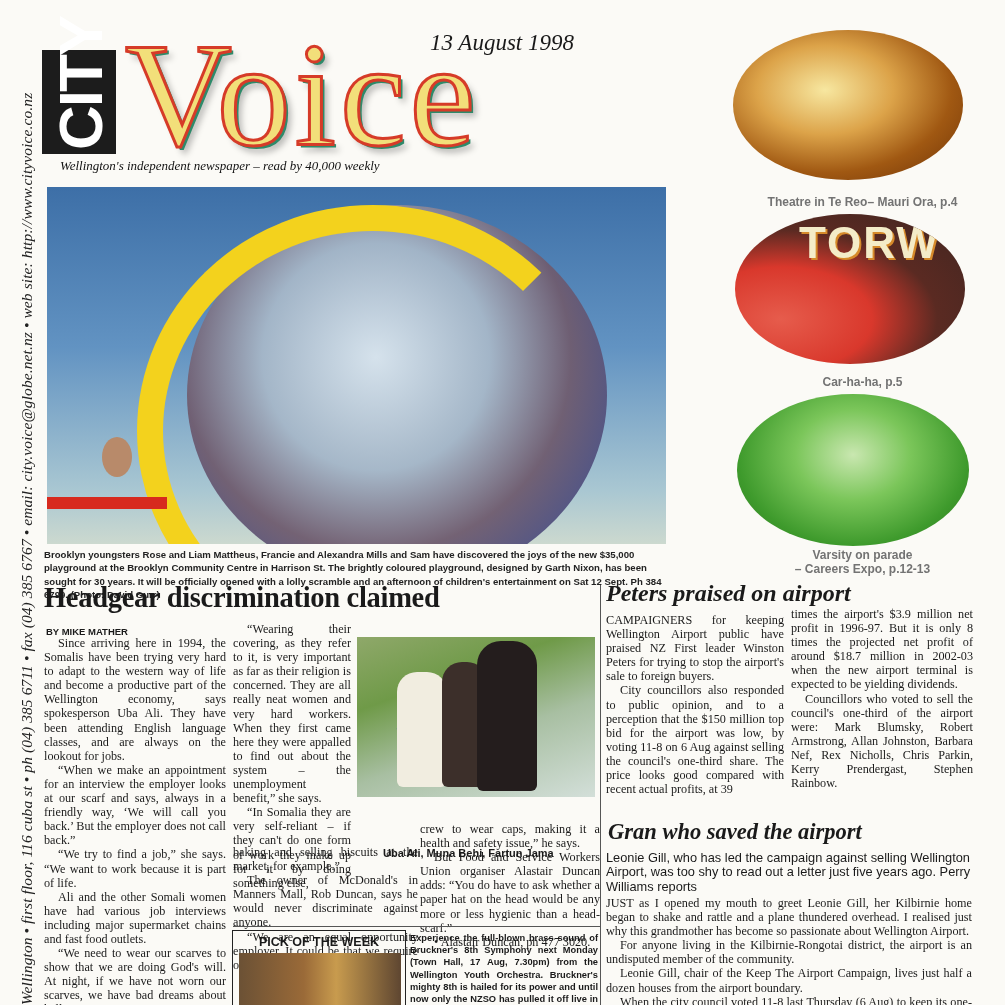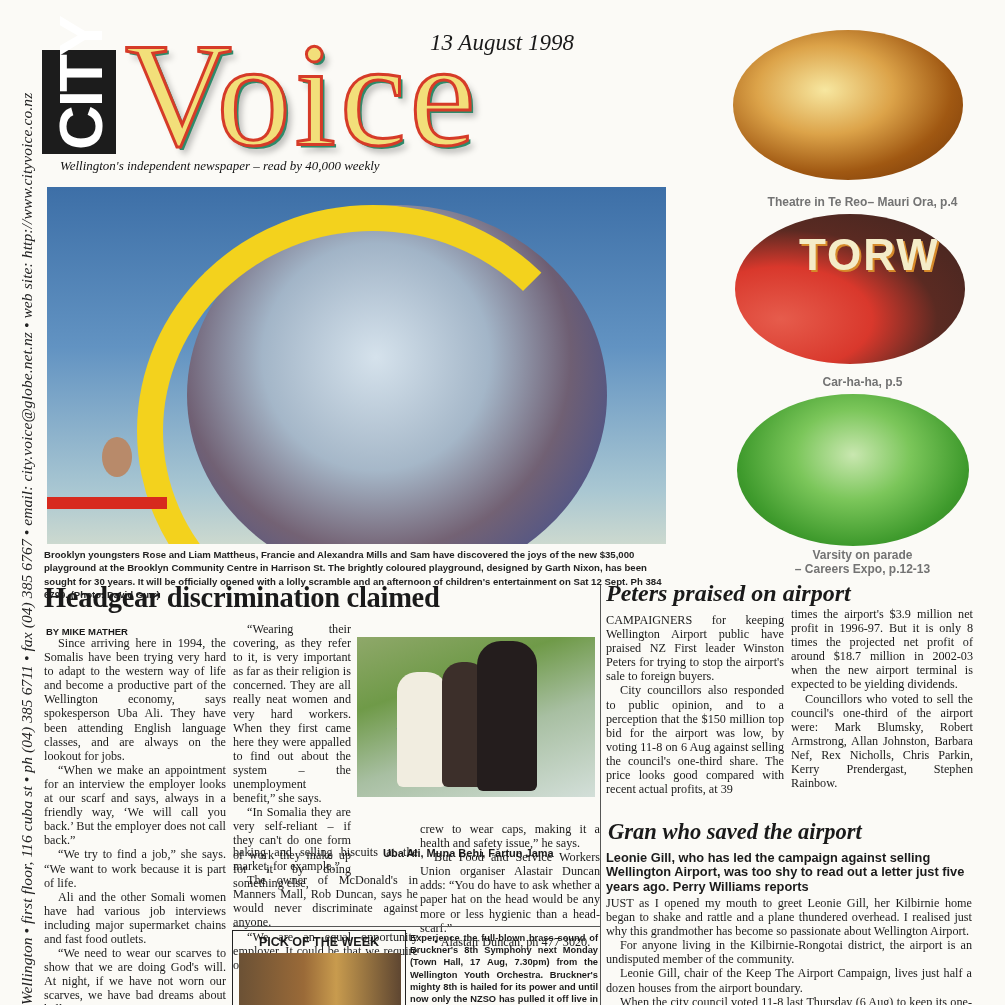--- a/index.html
+++ b/index.html
@@ -18,21 +18,21 @@
   .main-photo{left:47px;top:187px;width:619px;height:357px;background:linear-gradient(180deg,#3d6fa7 0%,#6293c2 45%,#a9c7d2 85%,#ccd9cf 100%);overflow:hidden;}
   .yellow-ring{position:absolute;left:90px;top:18px;width:420px;height:400px;border-radius:50%;border:26px solid #f3d21d;border-right-color:transparent;border-bottom-color:#f5c52a;}
   .bubble{position:absolute;left:140px;top:18px;width:420px;height:380px;border-radius:50%;background:radial-gradient(circle at 45% 40%,#dbe6ee 0%,#a6b7c8 35%,#6f5c6f 60%,#3e4a8a 85%);opacity:0.95;}
   .child-bl{position:absolute;left:55px;top:250px;width:30px;height:40px;border-radius:50%;background:#b88a6a;}
   .red-bar{position:absolute;left:0;top:310px;width:120px;height:12px;background:#d72a1e;}
   .caption{left:44px;top:548px;width:624px;font-family:"Liberation Sans",sans-serif;font-weight:bold;font-size:9.6px;line-height:13.3px;color:#222;}
   
   .oval{border-radius:50%;overflow:hidden;}
   .oval-1{left:733px;top:30px;width:230px;height:150px;background:radial-gradient(ellipse at 40% 40%,#f7e7a0 0%,#dca349 35%,#a05812 65%,#6a3006 100%);}
   .oval-2{left:735px;top:214px;width:230px;height:150px;background:radial-gradient(ellipse at 20% 70%,#e65c4c 0%,#d9382c 35%,#5a2a22 60%,#3e2520 100%);}
-  .oval-2 .torw{position:absolute;left:64px;top:16px;font-family:"Liberation Sans",sans-serif;font-weight:bold;font-size:44px;color:#f4ecc8;letter-spacing:2px;text-shadow:2px 2px 0 #d68a2a;}
+  .oval-2 .torw{position:absolute;left:64px;top:4px;font-family:"Liberation Sans",sans-serif;font-weight:bold;font-size:44px;color:#f4ecc8;letter-spacing:2px;text-shadow:2px 2px 0 #d68a2a;}
   .oval-3{left:737px;top:394px;width:232px;height:152px;background:radial-gradient(ellipse at 50% 40%,#c9e7b0 0%,#7bc65a 35%,#3e9a2c 70%,#2c6e20 100%);}
   .teaser{font-family:"Liberation Sans",sans-serif;font-weight:bold;font-size:12px;line-height:14px;text-align:center;color:#737373;}
   
   .h-headgear{left:44px;top:582px;font-weight:bold;font-size:28.5px;letter-spacing:-0.3px;}
   .byline{left:46px;top:626px;font-family:"Liberation Sans",sans-serif;font-weight:bold;font-size:9.5px;}
   .col{font-size:12.2px;line-height:14.1px;text-align:justify;color:#1a1a1a;}
   .col p{margin:0;text-indent:14px;}
   .col p.first{text-indent:0;}
   .col1{left:44px;top:636px;width:182px;}
   .col2{left:233px;top:622px;width:118px;}
@@ -46,21 +46,21 @@
   .photo2-cap{left:383px;top:847px;font-family:"Liberation Sans",sans-serif;font-weight:bold;font-size:11px;}
   .pick-box{left:232px;top:930px;width:172px;height:80px;border:1.5px solid #222;border-bottom:none;}
   .pick-title{position:absolute;left:0;top:4px;width:100%;text-align:center;font-family:"Liberation Sans",sans-serif;font-weight:bold;font-size:12.5px;}
   .pick-photo{position:absolute;left:6px;top:22px;width:162px;height:60px;background:linear-gradient(90deg,#6b5135 0%,#9a6a38 40%,#c89b4e 60%,#5e4631 100%);}
   .pick-text{left:410px;top:932px;width:188px;font-family:"Liberation Sans",sans-serif;font-weight:bold;font-size:9.3px;line-height:12.2px;text-align:justify;}
   
   .h-peters{left:606px;top:580px;font-weight:bold;font-style:italic;font-size:24px;}
   .colr1{left:606px;top:613px;width:178px;}
   .colr2{left:791px;top:607px;width:182px;}
   .h-gran{left:608px;top:819px;font-weight:bold;font-style:italic;font-size:22.5px;}
-  .gran-deck{left:606px;top:851px;width:372px;font-family:"Liberation Sans",sans-serif;font-weight:bold;font-size:12.8px;line-height:14.3px;}
+  .gran-deck{left:606px;top:851px;width:372px;font-family:"Liberation Sans",sans-serif;font-weight:normal;font-size:12.8px;line-height:14.3px;}
   .gran-body{left:606px;top:896px;width:366px;}
   .rule-v{background:#555;width:1px;}
   .rule-h{background:#555;height:1px;}
 </style>
 </head>
 <body>
 
 <div class="abs side-strip">
   <span>Wellington • first floor, 116 cuba st • ph (04) 385 6711 • fax (04) 385 6767 • email: city.voice@globe.net.nz • web site: http://www.cityvoice.co.nz</span>
 </div>

